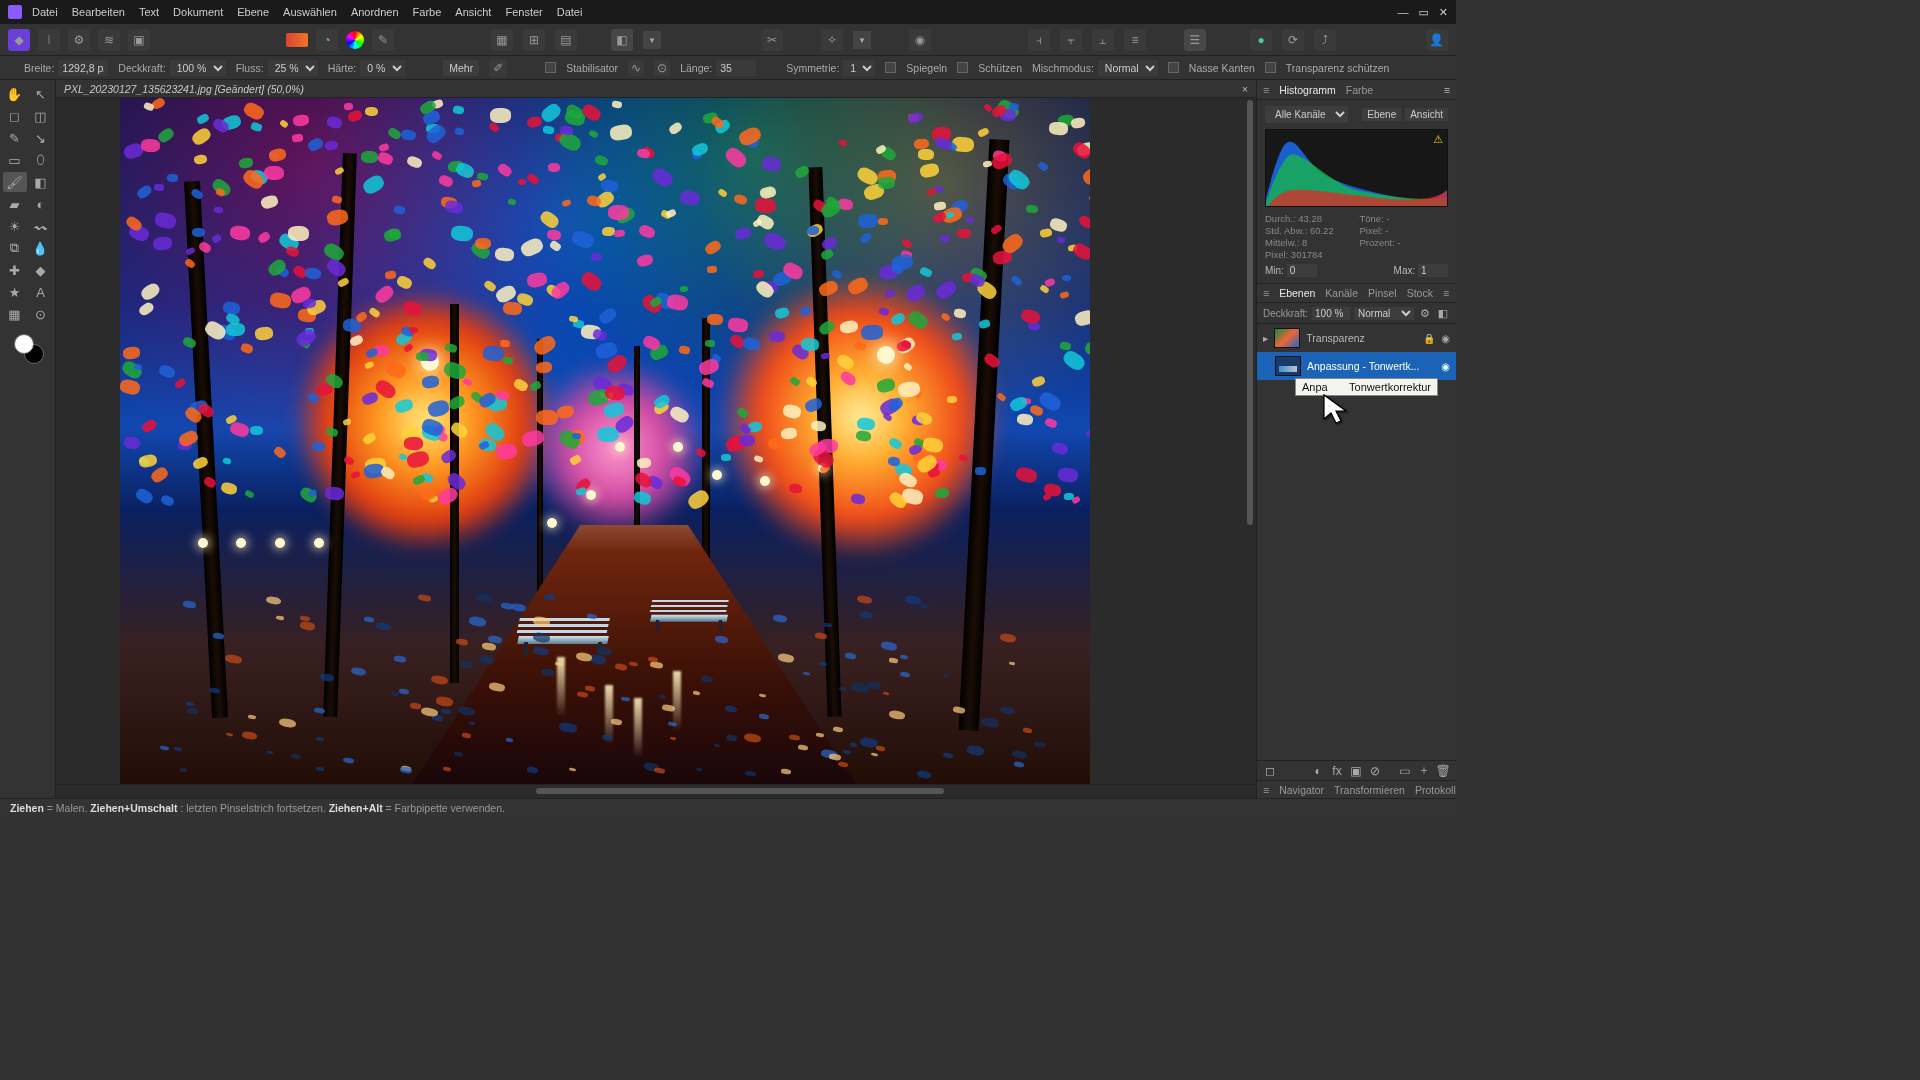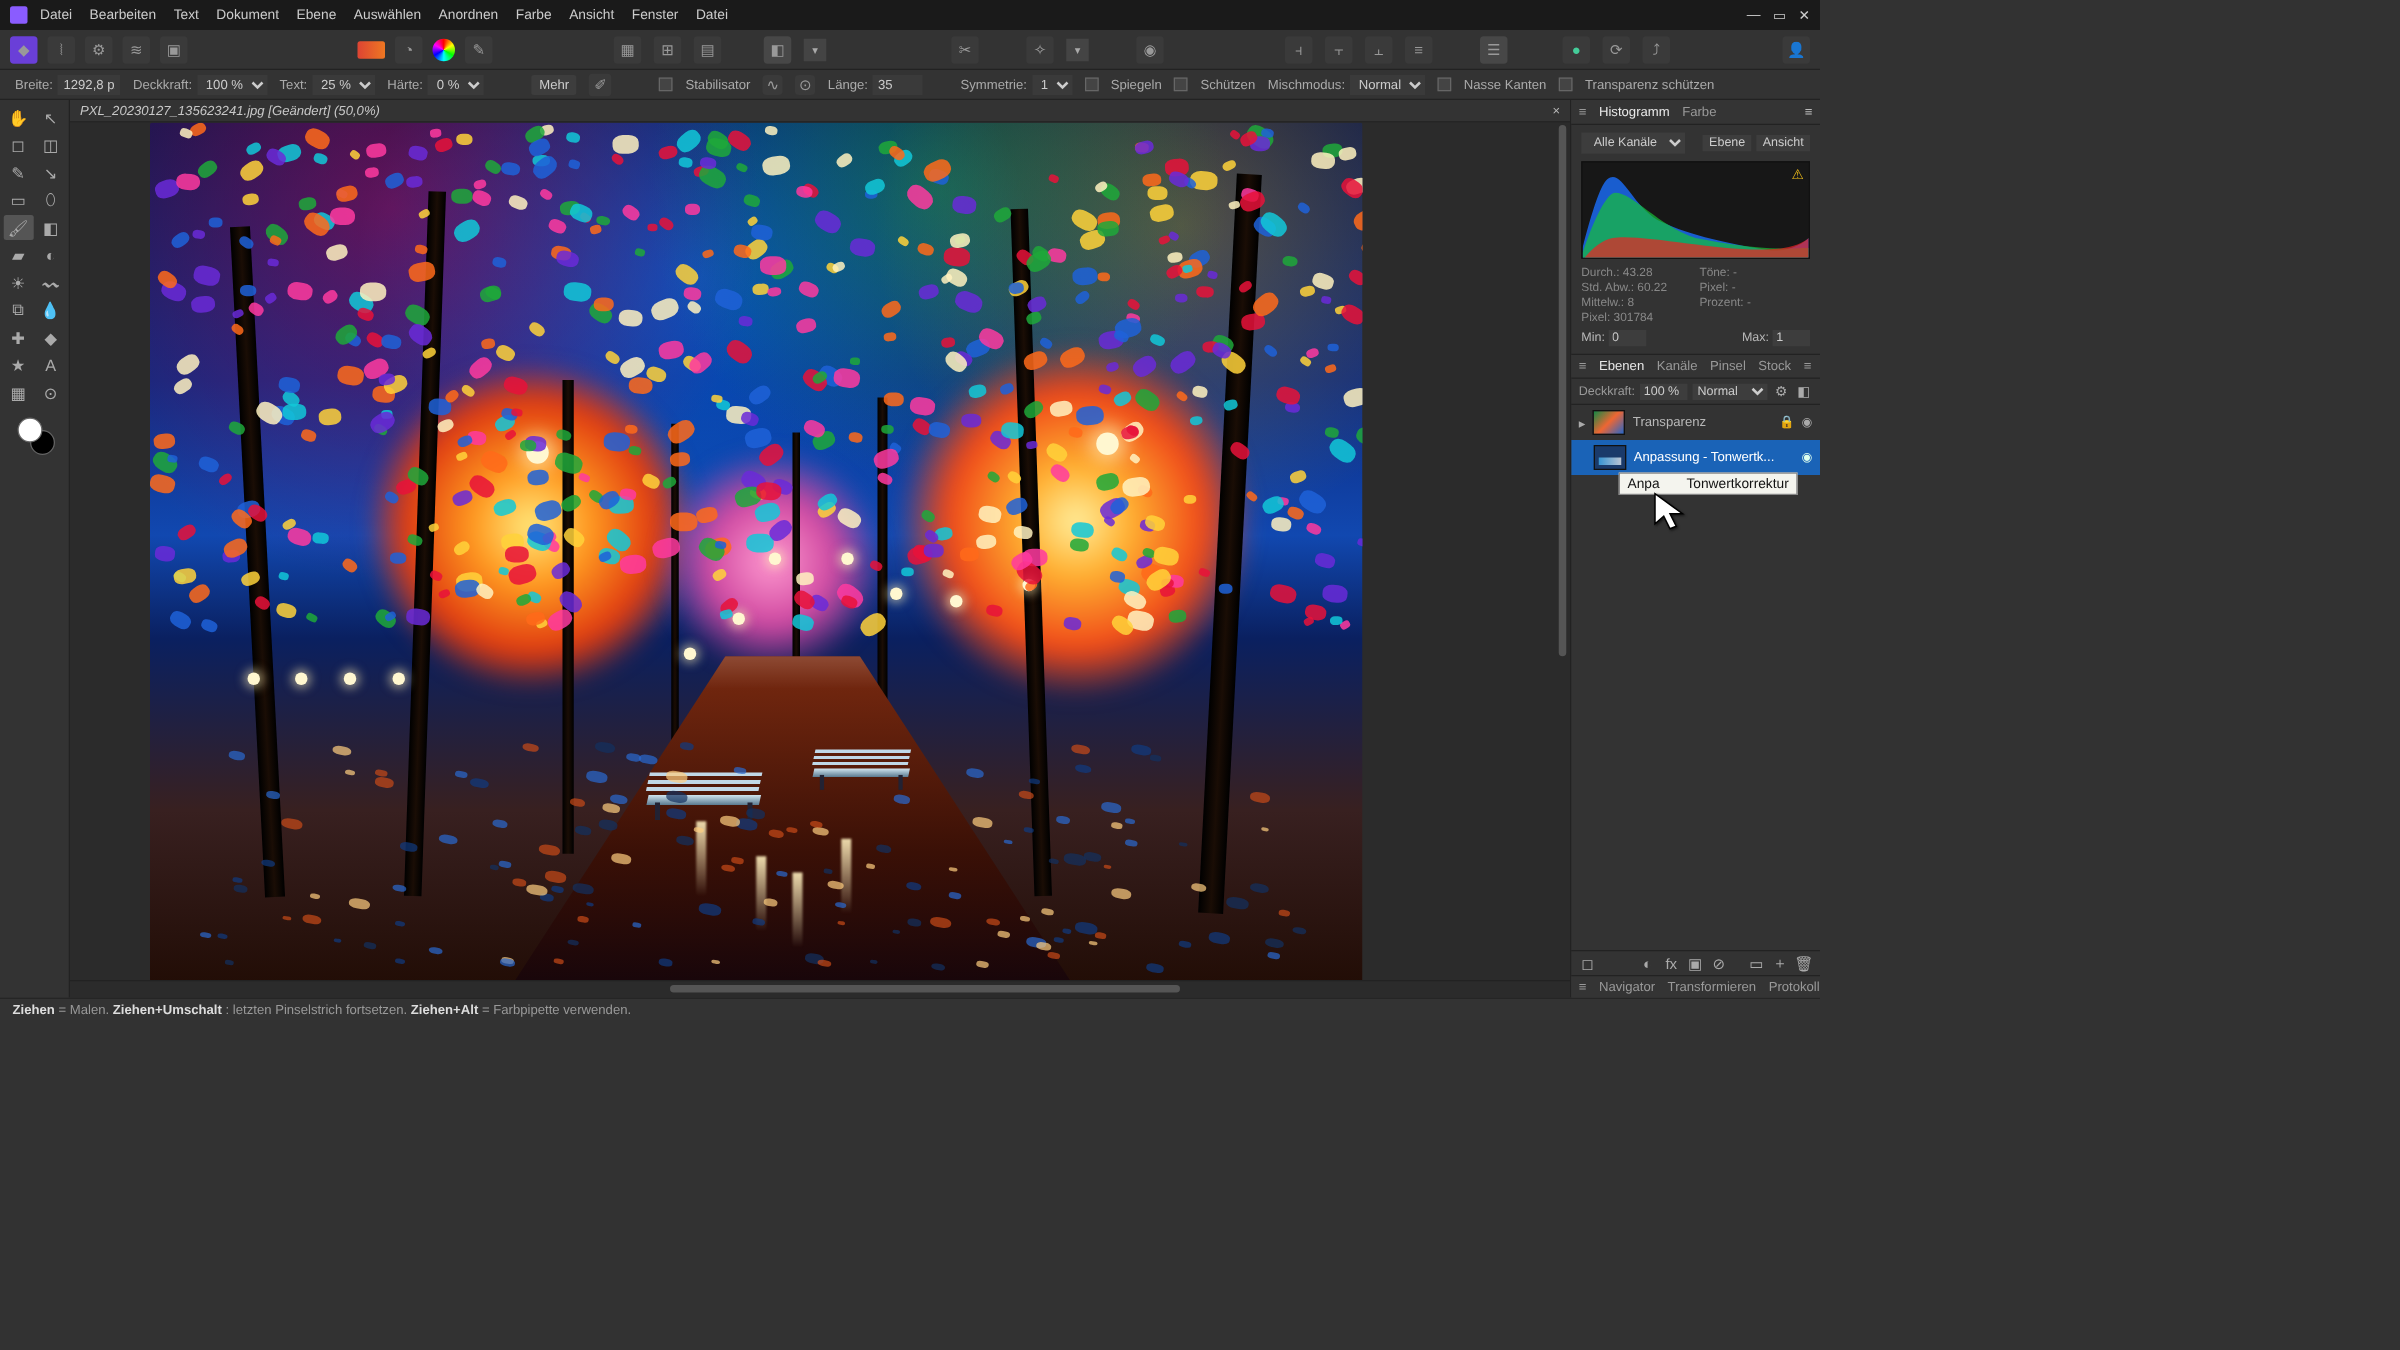--- a/index.html
+++ b/index.html
@@ -18,21 +18,21 @@
 .tt-center { flex: 1; display: flex; justify-content: center; gap: 10px; align-items: center; }
 .tt-right { display: flex; gap: 10px; align-items: center; }
 .tt-icon { width: 22px; height: 22px; background: #3a3a3a; border-radius: 3px; display: flex; align-items: center; justify-content: center; color: #999; font-size: 12px; }
 .tt-icon.purple { background: #6a3fd8; }
 .tt-icon.raised { background: #474747; }
 .grad-sw { width: 22px; height: 14px; background: linear-gradient(90deg, #d43, #e72); border-radius: 2px; }
 .color-wheel { width: 18px; height: 18px; border-radius: 50%; background: conic-gradient(red,yellow,lime,cyan,blue,magenta,red); }
 .dropdown-sm { width: 18px; height: 18px; background: #444; display:flex; align-items:center; justify-content:center; color:#aaa; font-size:9px; }
 
 
-.ctxbar { height: 24px; background: #333; display: flex; align-items: center; padding: 0 12px; gap: 10px; border-bottom: 1px solid #222; font-size: 10.5px; color: #aaa; }
+.ctxbar { height: 24px; background: #333; display: flex; align-items: center; padding: 0 24px; gap: 10px; border-bottom: 1px solid #222; font-size: 10.5px; color: #aaa; }
 .ctxbar .fld { display: flex; align-items: center; gap: 4px; }
 .ctxbar input { background: #3a3a3a; border: none; color: #ccc; padding: 2px 4px; width: 50px; font-size: 10.5px; }
 .ctxbar select { background: #3a3a3a; border: none; color: #ccc; font-size: 10.5px; padding: 1px 3px; }
 .ctxbar .chk { width: 11px; height: 11px; background: #444; border: 1px solid #666; }
 .ctxbar .morebtn { color:#ccc; padding:2px 6px; background:#3d3d3d; border-radius:2px; }
 
 
 .main { display: flex; height: calc(100% - 24px - 32px - 24px - 18px); }
 .tools { width: 56px; background: #333; border-right: 1px solid #222; display: flex; flex-direction: column; padding: 4px 2px; gap: 2px; }
 .toolrow { display: flex; gap: 2px; justify-content: center; }
@@ -203,21 +203,21 @@
 <div class="ctxbar">
   <div class="fld">
       <span>Breite:</span>
       <input value="1292,8 px" style="">
     </div>
   <div class="fld">
       <span>Deckkraft:</span>
       <select><option>100 %</option></select>
     </div>
   <div class="fld">
-      <span>Text:</span>
+      <span>Fluss:</span>
       <select><option>25 %</option></select>
     </div>
   <div class="fld">
       <span>Härte:</span>
       <select><option>0 %</option></select>
     </div>
   <div style="width:18px"></div>
   <div class="morebtn">Mehr</div>
   <div class="tt-icon" style="width:18px;height:18px">✐</div>
   <div style="width:18px"></div>

